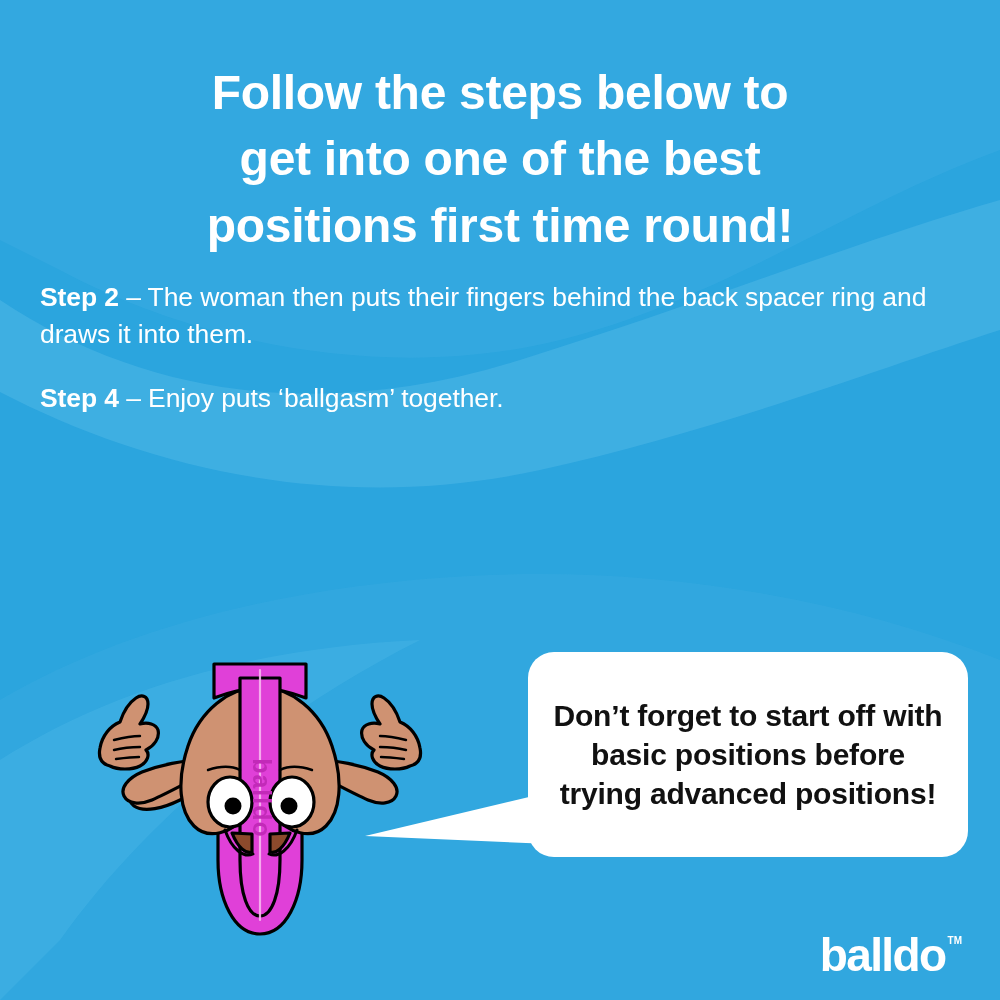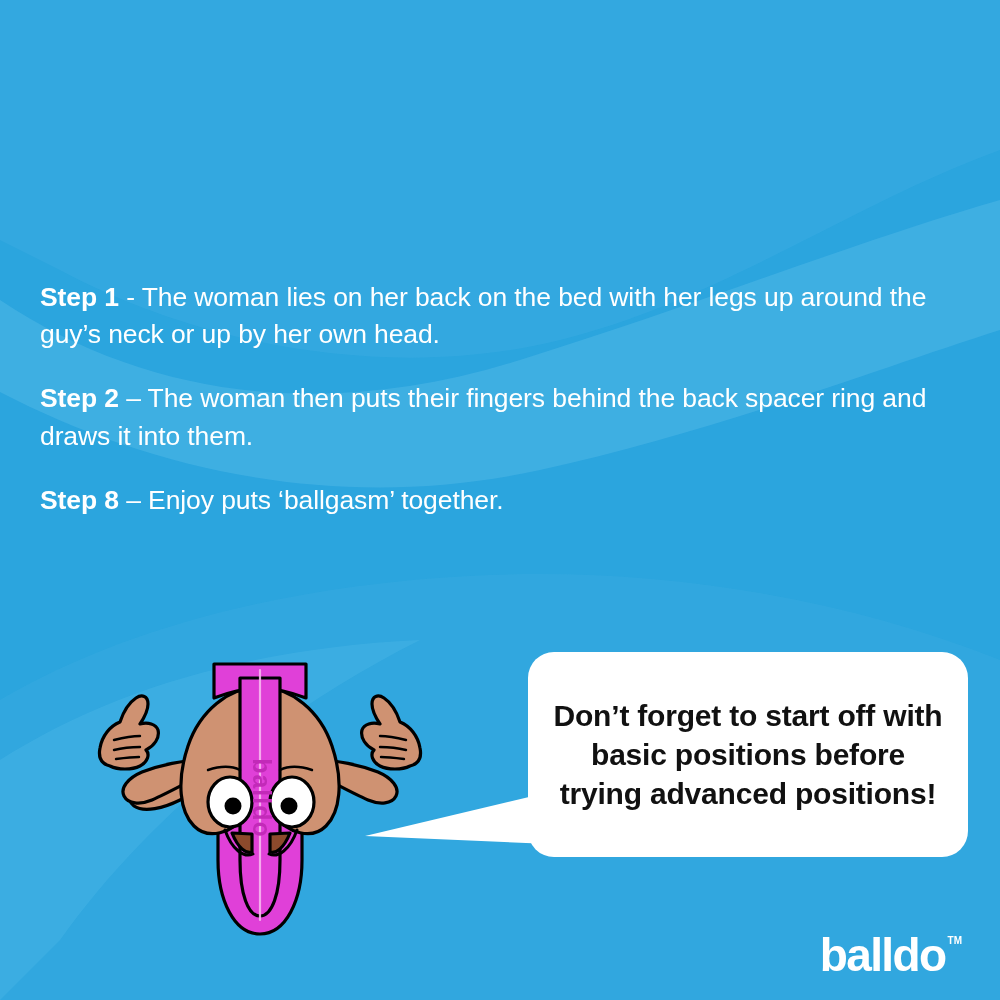--- a/index.html
+++ b/index.html
@@ -83,30 +83,32 @@
     <path d="M1000,150 C860,200 720,300 560,340 C400,380 210,350 60,270 L0,240 L0,0 L1000,0 Z" fill="#3aabe1" opacity="0.55"></path>
 
     <path d="M0,300 C150,400 330,420 520,360 C700,304 860,240 1000,200 L1000,330
              C880,368 720,430 540,470 C340,514 150,470 0,392 Z" fill="#4bb5e5" opacity="0.62"></path>
 
     <path d="M0,700 C120,630 280,586 470,576 C650,566 840,596 1000,660 L1000,1000 L0,1000 Z" fill="#39abe1" opacity="0.45"></path>
 
     <path d="M0,760 C110,690 250,648 420,640 C300,700 160,800 60,940 L0,1000 Z" fill="#51bbe8" opacity="0.35"></path>
   </svg>
 
+  <h1 class="heading">
+    <span class="hl">Follow the steps below to</span>
+    <span class="hl">get into one of the best</span>
+    <span class="hl">positions first time round!</span>
+  </h1>
 
   <div class="steps">
-    <p class="step">
-      <span class="lbl">Step 1</span><span> - The woman lies on her back on the bed with her legs up around the guy’s neck or up by her own head.</span>
-    </p>
     <p class="step">
       <span class="lbl">Step 2</span><span> – The woman then puts their fingers behind the back spacer ring and draws it into them.</span>
     </p>
     <p class="step">
-      <span class="lbl">Step 8</span><span> – Enjoy puts ‘ballgasm’ together.</span>
+      <span class="lbl">Step 4</span><span> – Enjoy puts ‘ballgasm’ together.</span>
     </p>
   </div>
 
   <svg class="bubble-tail" viewBox="0 0 185 62" aria-hidden="true">
     <path d="M185,0 L185,52 L0,44 Z" fill="#ffffff"></path>
   </svg>
 
   <div class="bubble">
     <div class="bubble-text">Don’t forget to start off with basic positions before trying advanced positions!</div>
   </div>

